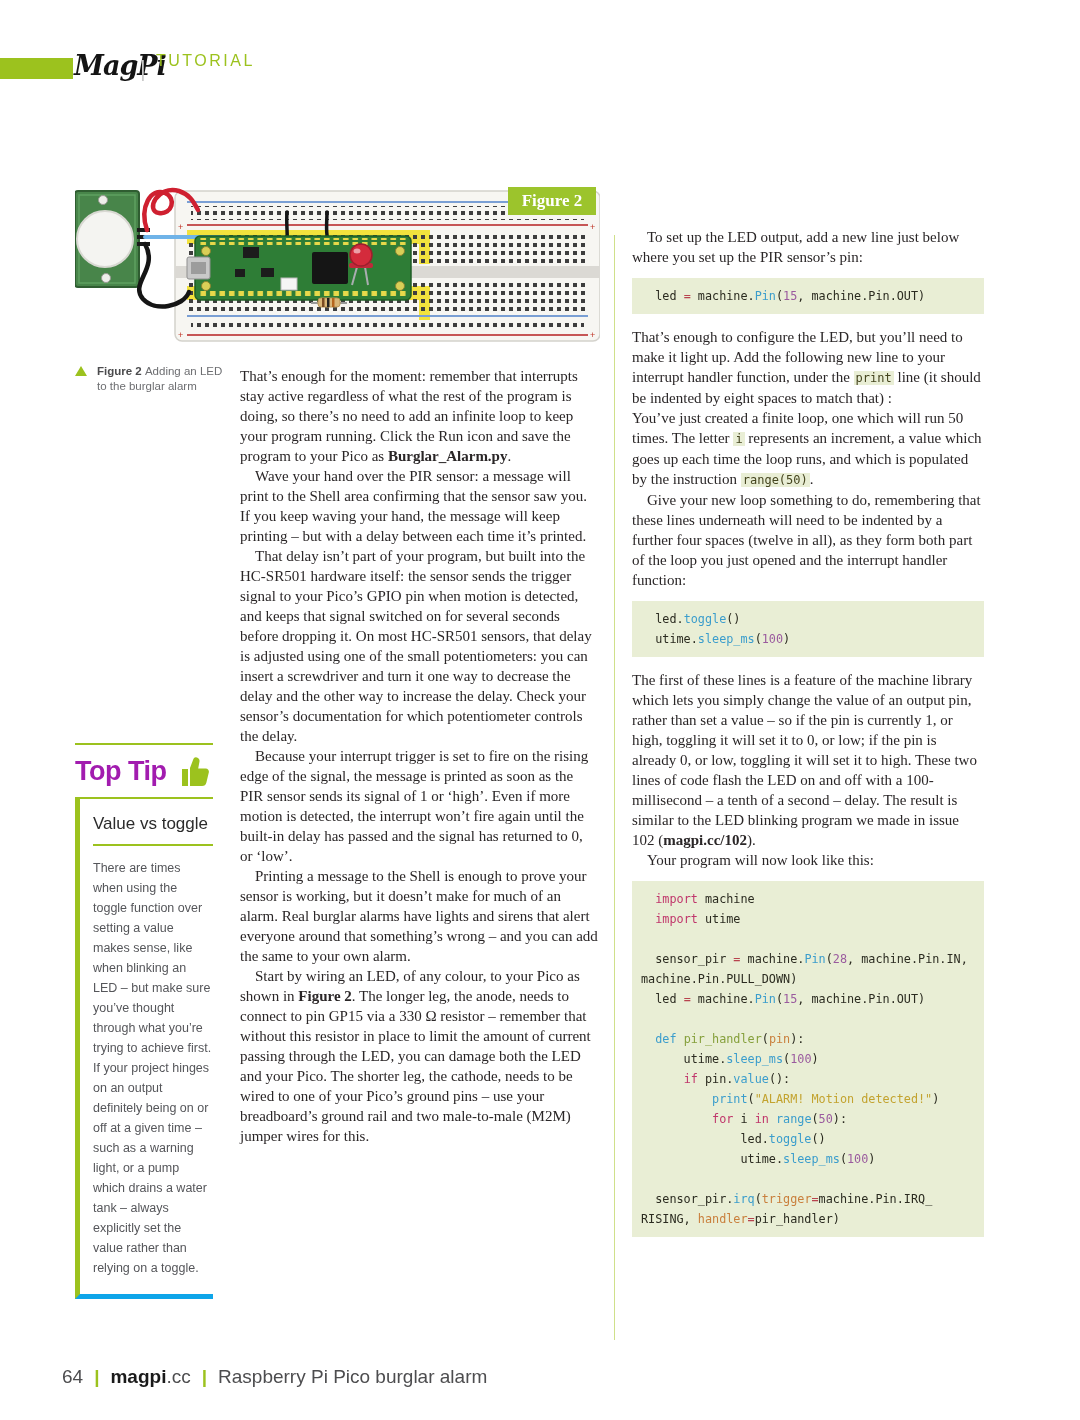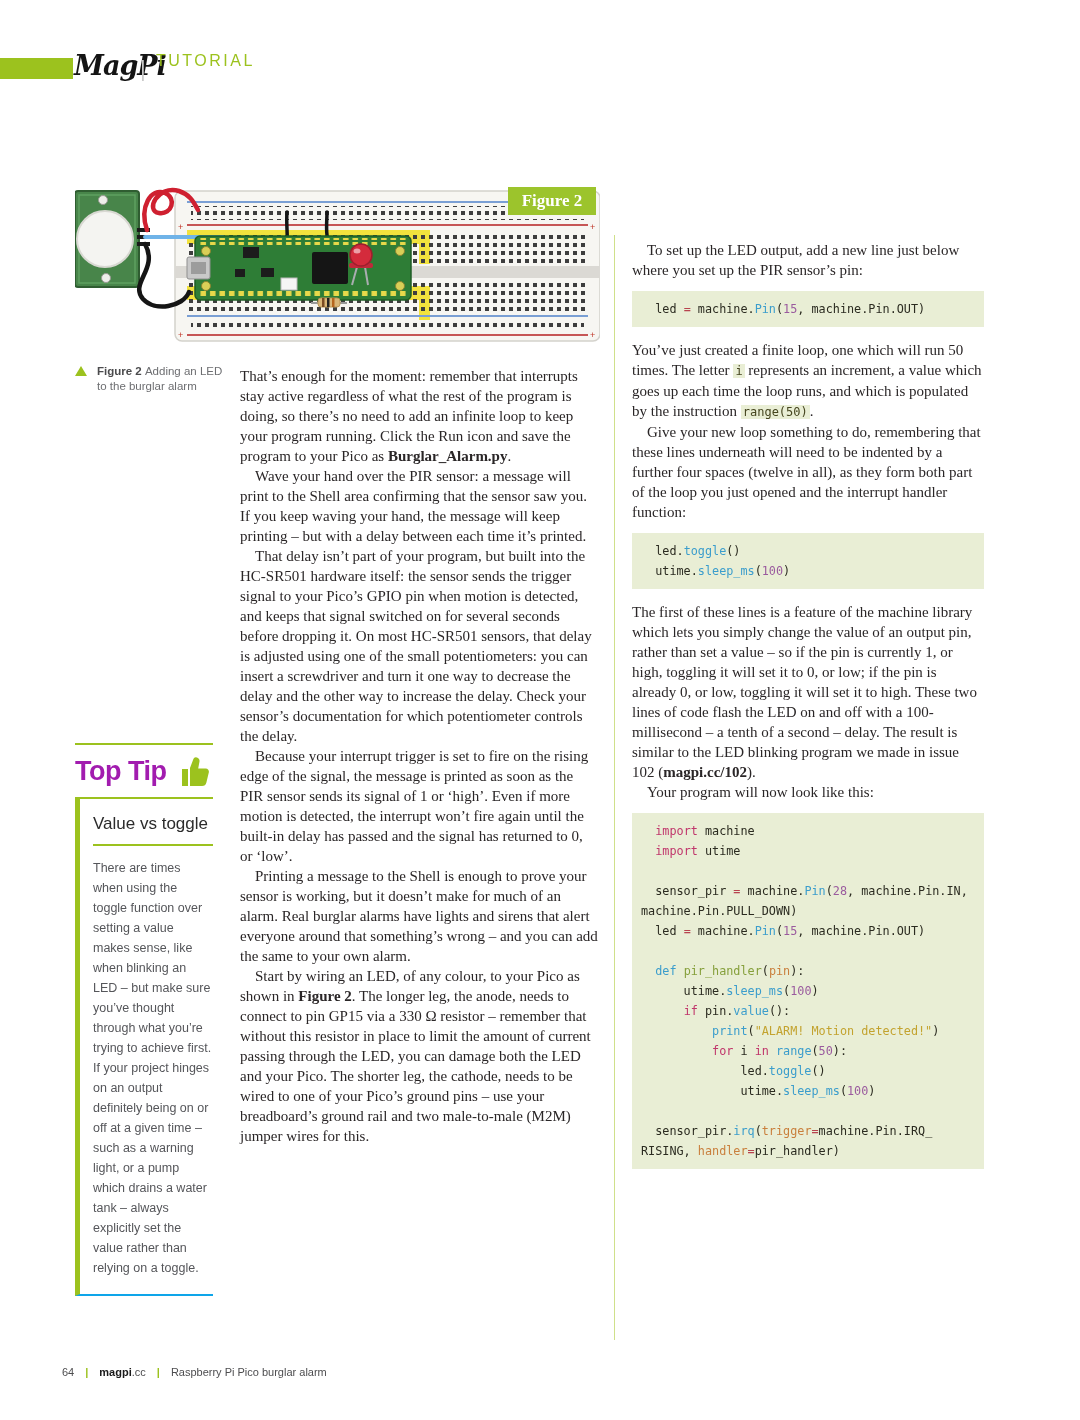--- a/index.html
+++ b/index.html
@@ -24,21 +24,21 @@
   .caption { position:absolute; left:75px; top:364px; width:150px; font-size:11.5px;
              line-height:15px; color:#6d6e71; }
   .cap-tri { position:absolute; left:0; top:2px; width:0; height:0;
              border-left:6px solid transparent; border-right:6px solid transparent;
              border-bottom:10px solid #9cc21e; }
   .cap-text { display:block; margin-left:22px; }
   .seg-capb { font-weight:bold; color:#4b4b4d; }
   
   .col-divider { position:absolute; left:614px; top:235px; width:1px; height:1105px; background:#cfe08a; }
   .col-left  { position:absolute; left:240px; top:366px; width:358px; }
-  .col-right { position:absolute; left:632px; top:240px; width:352px; }
+  .col-right { position:absolute; left:632px; top:227px; width:352px; }
   .bp { font-family:"Liberation Serif", serif; font-size:15px; line-height:20px; color:#2a2627; }
   .bp.ind { text-indent:15px; }
   .seg-b { font-weight:bold; }
   .seg-ic { font-family:"DejaVu Sans Mono", monospace; font-size:12px;
             background:#e9eed5; color:#45451f; padding:0 2px; }
   
   .code-block {
     background:#e9eed5; white-space:pre; overflow:hidden;
     font-family:"DejaVu Sans Mono", monospace; font-size:11.8px; line-height:20px;
     color:#2b2b20; padding:8px 6px 8px 9px; margin:11px 0 13px 0;
@@ -50,27 +50,27 @@
   .seg-param { color:#c97f3c; }
   .seg-num { color:#9a5a9e; }
   .seg-str { color:#c3a32f; }
   .seg-op  { color:#b8434e; }
   
   .tip { position:absolute; left:75px; top:743px; width:138px; }
   .tip-hr { height:2px; background:#9cc21e; }
   .tip-head { display:flex; align-items:center; justify-content:space-between; padding:8px 0 8px 0; }
   .tip-title { font-size:27px; font-weight:bold; color:#a21caf; letter-spacing:-0.5px; }
   .tip-box { border-left:5px solid #9cc21e; border-top:2px solid #9cc21e;
-             border-bottom:2px solid #0ea5e9; padding:14px 0 16px 13px; }
+             border-bottom:5px solid #0ea5e9; padding:14px 0 16px 13px; }
   .tip-sub { font-size:17px; font-weight:normal; color:#2b2b2b; line-height:21px; margin-bottom:10px; }
   .tip-rule { height:2px; background:#9cc21e; margin:0 0 12px 0; }
   .tip-body { font-size:12.5px; line-height:20px; color:#55565a; }
   
   .footer { position:absolute; left:62px; top:1366px; display:flex; align-items:flex-end;
-            gap:11px; font-size:11px; color:#4d4d4f; }
+            gap:11px; font-size:19px; color:#4d4d4f; }
   .f-sep { color:#9cc21e; font-weight:bold; }
   .f-site-b { font-weight:bold; color:#1a1a1a; }
   .f-site-r { color:#4d4d4f; }
 </style>
 </head>
 <body>
 
 <div class="page">
 
   <div class="hdr-block"></div>
@@ -176,20 +176,21 @@
       <p class="bp ind"><span>That delay isn’t part of your program, but built into the HC-SR501 hardware itself: the sensor sends the trigger signal to your Pico’s GPIO pin when motion is detected, and keeps that signal switched on for several seconds before dropping it. On most HC-SR501 sensors, that delay is adjusted using one of the small potentiometers: you can insert a screwdriver and turn it one way to decrease the delay and the other way to increase the delay. Check your sensor’s documentation for which potentiometer controls the delay.</span></p>
       <p class="bp ind"><span>Because your interrupt trigger is set to fire on the rising edge of the signal, the message is printed as soon as the PIR sensor sends its signal of 1 or ‘high’. Even if more motion is detected, the interrupt won’t fire again until the built-in delay has passed and the signal has returned to 0, or ‘low’.</span></p>
       <p class="bp ind"><span>Printing a message to the Shell is enough to prove your sensor is working, but it doesn’t make for much of an alarm. Real burglar alarms have lights and sirens that alert everyone around that something’s wrong – and you can add the same to your own alarm.</span></p>
       <p class="bp ind"><span>Start by wiring an LED, of any colour, to your Pico as shown in </span><span class="seg-b">Figure 2</span><span>. The longer leg, the anode, needs to connect to pin GP15 via a 330 Ω resistor – remember that without this resistor in place to limit the amount of current passing through the LED, you can damage both the LED and your Pico. The shorter leg, the cathode, needs to be wired to one of your Pico’s ground pins – use your breadboard’s ground rail and two male-to-male (M2M) jumper wires for this.</span></p>
     </div>
 
   <div class="col-right">
       <p class="bp ind"><span>To set up the LED output, add a new line just below where you set up the PIR sensor’s pin:</span></p>
       <div class="code-block"><span>  led </span><span class="seg-op">=</span><span> machine.</span><span class="seg-fn">Pin</span><span>(</span><span class="seg-num">15</span><span>, machine.Pin.OUT)</span>
 </div>
+      <p class="bp"><span>That’s enough to configure the LED, but you’ll need to make it light up. Add the following new line to your interrupt handler function, under the </span><span class="seg-ic">print</span><span> line (it should be indented by eight spaces to match that) :</span></p>
       <p class="bp"><span>You’ve just created a finite loop, one which will run 50 times. The letter </span><span class="seg-ic">i</span><span> represents an increment, a value which goes up each time the loop runs, and which is populated by the instruction </span><span class="seg-ic">range(50)</span><span>.</span></p>
       <p class="bp ind"><span>Give your new loop something to do, remembering that these lines underneath will need to be indented by a further four spaces (twelve in all), as they form both part of the loop you just opened and the interrupt handler function:</span></p>
       <div class="code-block"><span>  led.</span><span class="seg-fn">toggle</span><span>()</span>
 <span>  utime.</span><span class="seg-fn">sleep_ms</span><span>(</span><span class="seg-num">100</span><span>)</span>
 </div>
       <p class="bp"><span>The first of these lines is a feature of the machine library which lets you simply change the value of an output pin, rather than set a value – so if the pin is currently 1, or high, toggling it will set it to 0, or low; if the pin is already 0, or low, toggling it will set it to high. These two lines of code flash the LED on and off with a 100-millisecond – a tenth of a second – delay. The result is similar to the LED blinking program we made in issue 102 (</span><span class="seg-b">magpi.cc/102</span><span>).</span></p>
       <p class="bp ind"><span>Your program will now look like this:</span></p>
       <div class="code-block"><span>  </span><span class="seg-kw">import</span><span> machine</span>
 <span>  </span><span class="seg-kw">import</span><span> utime</span>
 

